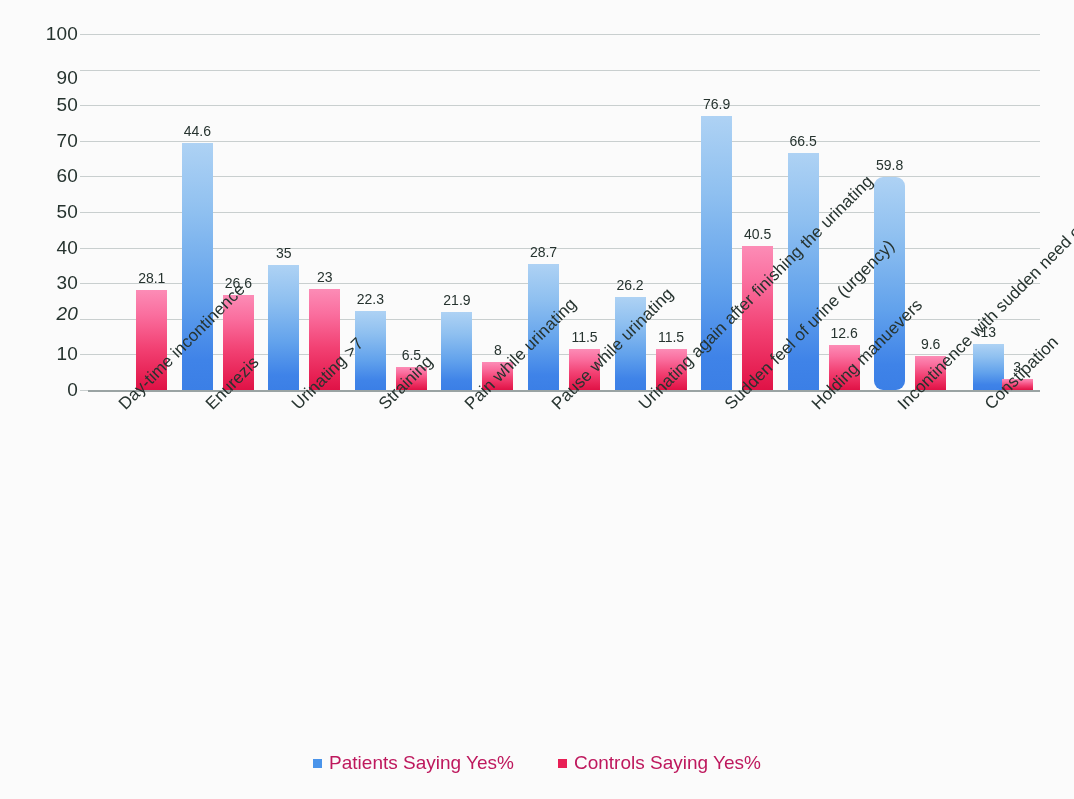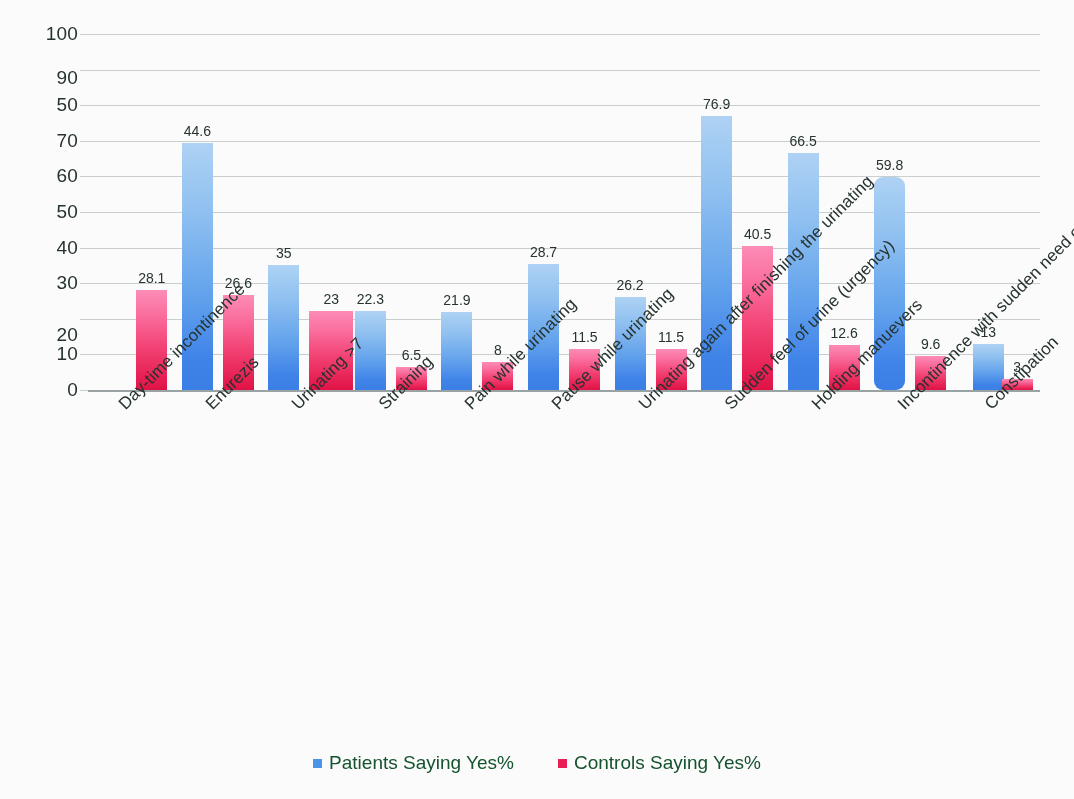--- a/index.html
+++ b/index.html
@@ -151,35 +151,35 @@
   }
   .legend-swatch {
     width: 9px;
     height: 9px;
     display: inline-block;
   }
   .legend-swatch.patients { background: #4a94ea; }
   .legend-swatch.controls { background: #e81f55; }
   .legend-text {
     font-size: 19px;
-    color: #14532d;
+    color: #be185d;
     white-space: nowrap;
   }
 </style>
 </head>
 <body>
 
 <div id="chart-root">
 
   <div class="y-labels">
       <div class="y-label" style="top: 356px;">0</div>
       <div class="y-tick" style="top: 356px;"></div>
       <div class="y-label" style="top: 320.4px;">10</div>
       <div class="y-tick" style="top: 320.4px;"></div>
-      <div class="y-label" style="top: 301px;">20</div>
+      <div class="y-label" style="top: 280px; font-style: italic;">20</div>
       <div class="y-tick" style="top: 284.8px;"></div>
       <div class="y-label" style="top: 249.2px;">30</div>
       <div class="y-tick" style="top: 249.2px;"></div>
       <div class="y-label" style="top: 213.6px;">40</div>
       <div class="y-tick" style="top: 213.6px;"></div>
       <div class="y-label" style="top: 178px;">50</div>
       <div class="y-tick" style="top: 178px;"></div>
       <div class="y-label" style="top: 142.4px;">60</div>
       <div class="y-tick" style="top: 142.4px;"></div>
       <div class="y-label" style="top: 106.8px;">70</div>
@@ -217,21 +217,21 @@
             <span class="bar-value">44.6</span>
           </div>
           <div class="bar controls" style="height: 94.696px;">
             <span class="bar-value">26.6</span>
           </div>
         </div>
         <div class="group" style="left: 180.364px; width: 72px;">
           <div class="bar patients" style="height: 124.6px;">
             <span class="bar-value">35</span>
           </div>
-          <div class="bar controls" style="height: 79px; padding-left: 13px;">
+          <div class="bar controls" style="height: 101px;">
             <span class="bar-value">23</span>
           </div>
         </div>
         <div class="group" style="left: 266.909px; width: 72px;">
           <div class="bar patients" style="height: 79.388px;">
             <span class="bar-value">22.3</span>
           </div>
           <div class="bar controls" style="height: 23.14px;">
             <span class="bar-value">6.5</span>
           </div>

